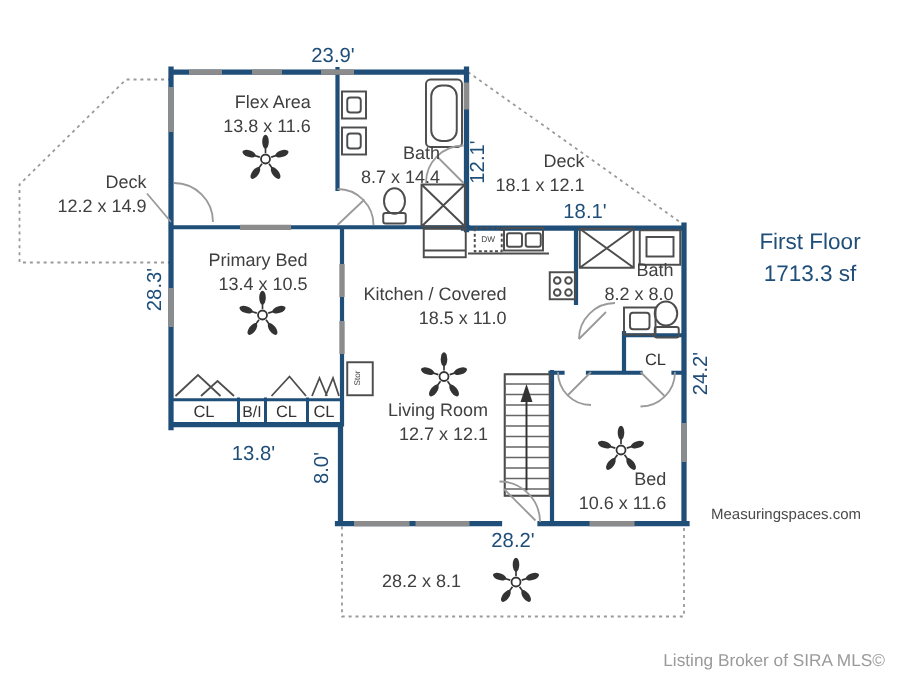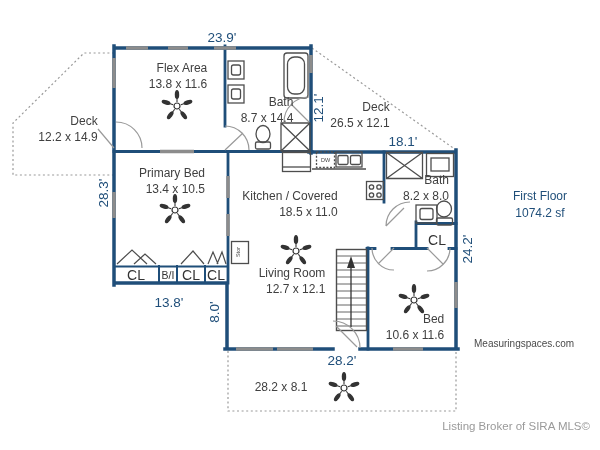--- a/index.html
+++ b/index.html
@@ -12,26 +12,26 @@
       {stroke:var(--fixture,#4d4d4d);fill:none;stroke-width:1.3;}
   .g-doors path{stroke:#9a9a9a;fill:none;stroke-width:1.2;}
   .g-decks path{stroke:#9a9a9a;fill:none;stroke-width:1.2;stroke-dasharray:2 2.6;}
   .g-closetdoors path{stroke:var(--fixture,#4d4d4d);fill:none;stroke-width:1.2;}
   .svg-label{font-family:"Liberation Sans",sans-serif;fill:#444;}
   .room-label{position:absolute;transform:translate(-50%,-50%);text-align:right;
         font-size:12px;color:var(--room_text,#404040);line-height:1.32;white-space:nowrap;}
   .dim{position:absolute;transform:translate(-50%,-50%);font-size:13.5px;
         color:var(--dimension_text,#1f4e79);white-space:nowrap;}
   .dim.v{transform:translate(-50%,-50%) rotate(-90deg);}
-  .cl{position:absolute;transform:translate(-50%,-50%);font-size:14px;color:#333;white-space:nowrap;}
+  .cl{position:absolute;transform:translate(-50%,-50%);font-size:11px;color:#333;white-space:nowrap;}
   .cl.small{font-size:10.5px;}
   .title-block{position:absolute;transform:translate(-50%,-50%);text-align:center;
-        font-size:12px;color:var(--dimension_text,#1f4e79);line-height:1.4;white-space:nowrap;margin-top:33px;}
+        font-size:15px;color:var(--dimension_text,#1f4e79);line-height:1.4;white-space:nowrap;}
   .watermark{position:absolute;font-size:10px;color:#4a4a4a;white-space:nowrap;}
-  .footer{position:absolute;right:10px;bottom:18px;font-size:11.5px;
+  .footer{position:absolute;right:10px;bottom:3px;font-size:11.5px;
         color:var(--footer_text,#9a9a9a);white-space:nowrap;}
 </style>
 </head>
 <body>
 
 <div id="plan" style="--wall: #1f4e79; --dimension_text: #1f4e79; --room_text: #404040; --fixture: #4d4d4d; --footer_text: #9a9a9a;">
 
   <svg width="600" height="450" viewBox="0 0 600 450">
     <defs>
       <g id="fan">
@@ -165,21 +165,21 @@
   <div class="room-label" style="left:267px;top:111px">
     <div>Bath</div>
     <div>8.7 x 14.4</div>
   </div>
   <div class="room-label" style="left:68px;top:130px">
     <div>Deck</div>
     <div>12.2 x 14.9</div>
   </div>
   <div class="room-label" style="left:360px;top:116px">
     <div>Deck</div>
-    <div>26.5 x 12.1</div>
+    <div>18.1 x 12.1</div>
   </div>
   <div class="room-label" style="left:172px;top:182px">
     <div>Primary Bed</div>
     <div>13.4 x 10.5</div>
   </div>
   <div class="room-label" style="left:290px;top:205px">
     <div>Kitchen / Covered</div>
     <div>18.5 x 11.0</div>
   </div>
   <div class="room-label" style="left:426px;top:189px">
@@ -200,26 +200,26 @@
 
   <div class="cl" style="left:136px;top:275px">CL</div>
   <div class="cl small" style="left:168px;top:275px">B/I</div>
   <div class="cl" style="left:191px;top:275px">CL</div>
   <div class="cl" style="left:216px;top:275px">CL</div>
   <div class="cl" style="left:437px;top:240px">CL</div>
 
   <div class="dim" style="left:222px;top:37px">23.9'</div>
   <div class="dim v" style="left:103px;top:193px">28.3'</div>
   <div class="dim v" style="left:318px;top:108px">12.1'</div>
-  <div class="dim" style="left:403px;top:141px">18.1'</div>
+  <div class="dim" style="left:390px;top:141px">18.1'</div>
   <div class="dim" style="left:169px;top:302px">13.8'</div>
   <div class="dim v" style="left:214px;top:312px">8.0'</div>
   <div class="dim" style="left:342px;top:360px">28.2'</div>
   <div class="dim v" style="left:467px;top:249px">24.2'</div>
 
   <div class="title-block" style="left:540px;top:172px">
     <div>First Floor</div>
-    <div>1074.2 sf</div>
+    <div>1713.3 sf</div>
   </div>
   <div class="watermark" style="left:474px;top:338px">Measuringspaces.com</div>
   <div class="footer">Listing Broker of SIRA MLS©</div>
 
 </div>
 
 </body></html>

